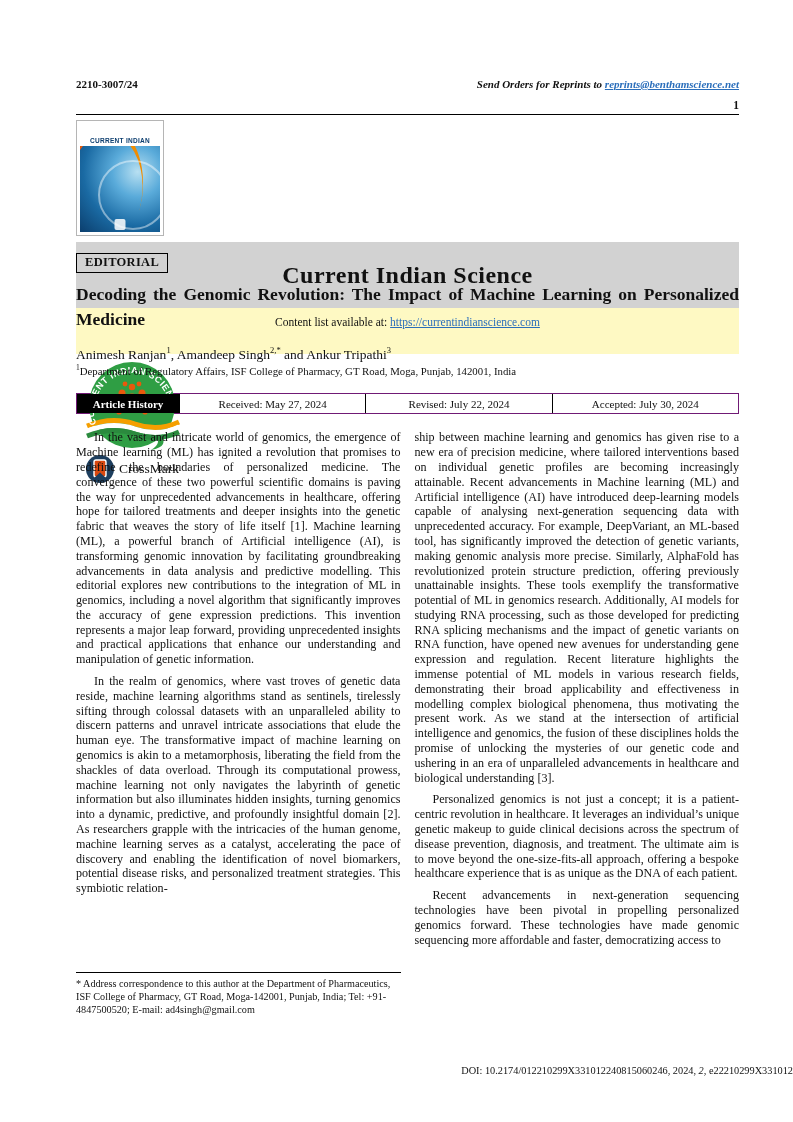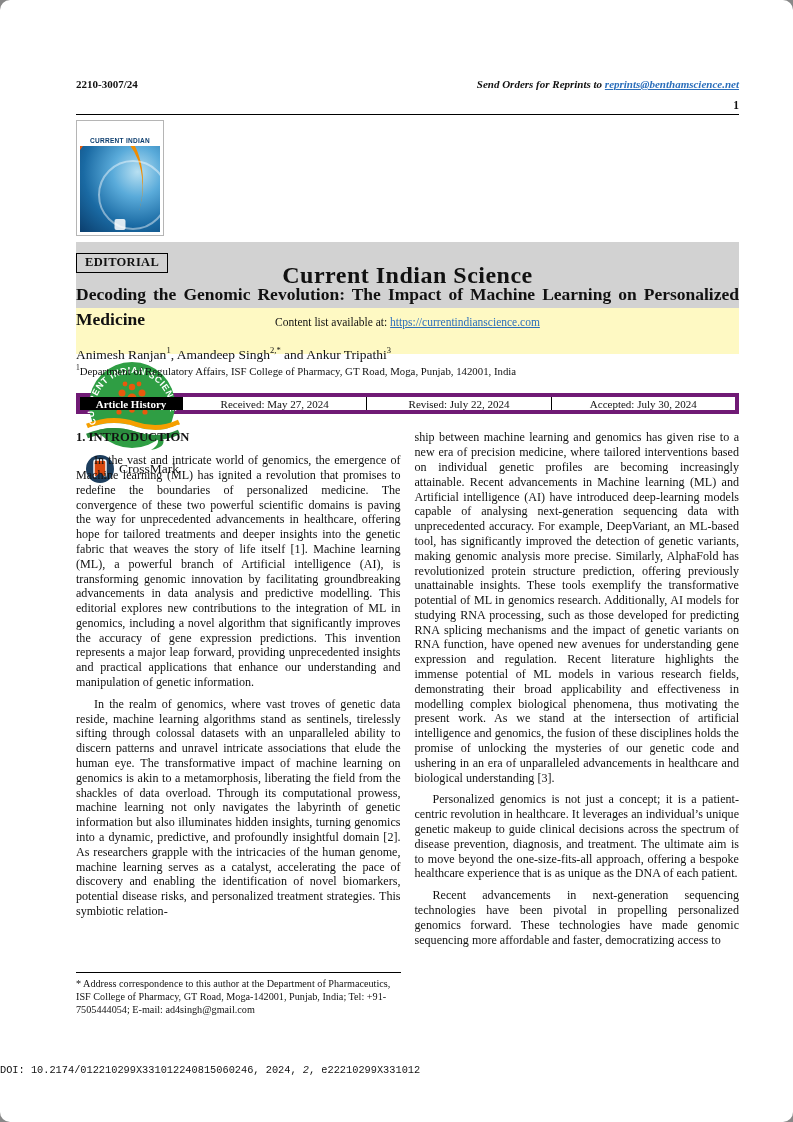--- a/index.html
+++ b/index.html
@@ -1,20 +1,20 @@
 <!DOCTYPE html>
 <html><head>
 <meta charset="utf-8">
 <style>
   * { margin:0; padding:0; box-sizing:border-box; }
   html,body { background:#888; }
   .page {
     width:793px; height:1122px; background:#fff; position:relative;
     margin:0 auto; overflow:hidden;
-    font-family:"Liberation Serif", serif; color:#111;border-radius:10px;
+    font-family:"Liberation Serif", serif; color:#111;
   }
   .inner { padding:78px 54px 0 76px; }
 
   
   .toprow { display:flex; justify-content:space-between; align-items:baseline; font-size:11px; }
   .issn { font-weight:bold; }
   .reprints { font-weight:bold; font-style:italic; }
   .reprints a { color:#2a6ebb;margin-top:24px; }
   .pagenum { text-align:right; font-weight:bold; font-size:11.5px; margin-top:9px; }
   .hrule { border:0; border-top:1.6px solid #000; margin-top:3px; }
@@ -45,37 +45,37 @@
   
   .ed-badge { display:inline-block; border:1.6px solid #000; padding:1px 8px 2px 8px;
     font-weight:bold; font-size:12.5px; margin-top:9px; letter-spacing:.3px;text-align:center; }
   .atitle { margin-top:9px; font-size:17.5px; font-weight:bold; line-height:1.45; text-align:justify; }
   .authors { margin-top:12px; font-size:13.5px; }
   .authors sup { font-size:8.5px; }
   .affils { font-size:10.8px; line-height:1.62; }
   .affils sup { font-size:7.5px; }
 
   
-  .history { display:flex; border:4px solid #701a75; margin-top:13px; height:21px; font-size:11px; }
+  .history { display:flex; border:1px solid #701a75; margin-top:13px; height:21px; font-size:11px; }
   .history .cell { display:flex; align-items:center; justify-content:center; flex:1; border-left:1px solid #000; }
   .history .label { flex:0 0 102px; background:#000; color:#fff; font-weight:bold; border-left:none; }
 
   
   .cols { display:flex; gap:14px; margin-top:16px; height:586px; overflow:hidden; }
   .col { flex:1; text-align:justify; font-size:12.1px; line-height:14.8px; display:flex; flex-direction:column; }
   .intro-h { font-weight:bold; font-size:12.6px; margin-bottom:8px; }
   .para { text-indent:18px; }
   .para + .para { margin-top:7px; }
   .para.cont { text-indent:0; }
   .footnote-wrap { margin-top:auto; padding-top:6px; }
   .fn-rule { border:0; border-top:1.3px solid #000; margin-bottom:4px; }
   .footnote { font-size:10.2px; line-height:13.2px; text-align:left; }
 
   
-  .doi { position:absolute; left:0; right:0; bottom:46px; text-align:left; font-size:10.3px;font-family:Liberation Mono, monospace; }
+  .doi { position:absolute; left:0; right:0; bottom:46px; text-align:right; font-size:10.3px; }
   .doi i { font-style:italic; }
 </style>
 </head>
 <body>
 
 <div class="page">
   <div class="inner">
 
     <div class="toprow">
       <span class="issn">2210-3007/24</span>
@@ -167,26 +167,25 @@
 
     <div class="history">
       <div class="cell label">Article History</div>
       <div class="cell">Received: May 27, 2024</div>
       <div class="cell">Revised: July 22, 2024</div>
       <div class="cell">Accepted: July 30, 2024</div>
     </div>
 
     <div class="cols">
       <div class="col">
-        <div class="intro-h">1. INTRODUCTION</div>
         <p class="para">In the vast and intricate world of genomics, the emergence of Machine learning (ML) has ignited a revolution that promises to redefine the boundaries of personalized medicine. The convergence of these two powerful scientific domains is paving the way for unprecedented advancements in healthcare, offering hope for tailored treatments and deeper insights into the genetic fabric that weaves the story of life itself [1]. Machine learning (ML), a powerful branch of Artificial intelligence (AI), is transforming genomic innovation by facilitating groundbreaking advancements in data analysis and predictive modelling. This editorial explores new contributions to the integration of ML in genomics, including a novel algorithm that significantly improves the accuracy of gene expression predictions. This invention represents a major leap forward, providing unprecedented insights and practical applications that enhance our understanding and manipulation of genetic information.</p>
         <p class="para">In the realm of genomics, where vast troves of genetic data reside, machine learning algorithms stand as sentinels, tirelessly sifting through colossal datasets with an unparalleled ability to discern patterns and unravel intricate associations that elude the human eye. The transformative impact of machine learning on genomics is akin to a metamorphosis, liberating the field from the shackles of data overload. Through its computational prowess, machine learning not only navigates the labyrinth of genetic information but also illuminates hidden insights, turning genomics into a dynamic, predictive, and profoundly insightful domain [2]. As researchers grapple with the intricacies of the human genome, machine learning serves as a catalyst, accelerating the pace of discovery and enabling the identification of novel biomarkers, potential disease risks, and personalized treatment strategies. This symbiotic relation-</p>
         <div class="footnote-wrap">
           <hr class="fn-rule">
-          <div class="footnote">* Address correspondence to this author at the Department of Pharmaceutics, ISF College of Pharmacy, GT Road, Moga-142001, Punjab, India; Tel: +91-7505444054; E-mail: ad4singh@gmail.com</div>
+          <div class="footnote">* Address correspondence to this author at the Department of Pharmaceutics, ISF College of Pharmacy, GT Road, Moga-142001, Punjab, India; Tel: +91-4847500520; E-mail: ad4singh@gmail.com</div>
         </div>
       </div>
       <div class="col">
         <p class="para cont">ship between machine learning and genomics has given rise to a new era of precision medicine, where tailored interventions based on individual genetic profiles are becoming increasingly attainable. Recent advancements in Machine learning (ML) and Artificial intelligence (AI) have introduced deep-learning models capable of analysing next-generation sequencing data with unprecedented accuracy. For example, DeepVariant, an ML-based tool, has significantly improved the detection of genetic variants, making genomic analysis more precise. Similarly, AlphaFold has revolutionized protein structure prediction, offering previously unattainable insights. These tools exemplify the transformative potential of ML in genomics research. Additionally, AI models for studying RNA processing, such as those developed for predicting RNA splicing mechanisms and the impact of genetic variants on RNA function, have opened new avenues for understanding gene expression and regulation. Recent literature highlights the immense potential of ML models in various research fields, demonstrating their broad applicability and effectiveness in modelling complex biological phenomena, thus motivating the present work. As we stand at the intersection of artificial intelligence and genomics, the fusion of these disciplines holds the promise of unlocking the mysteries of our genetic code and ushering in an era of unparalleled advancements in healthcare and biological understanding [3].</p>
         <p class="para">Personalized genomics is not just a concept; it is a patient-centric revolution in healthcare. It leverages an individual’s unique genetic makeup to guide clinical decisions across the spectrum of disease prevention, diagnosis, and treatment. The ultimate aim is to move beyond the one-size-fits-all approach, offering a bespoke healthcare experience that is as unique as the DNA of each patient.</p>
         <p class="para">Recent advancements in next-generation sequencing technologies have been pivotal in propelling personalized genomics forward. These technologies have made genomic sequencing more affordable and faster, democratizing access to</p>
       </div>
     </div>
 
   </div>

